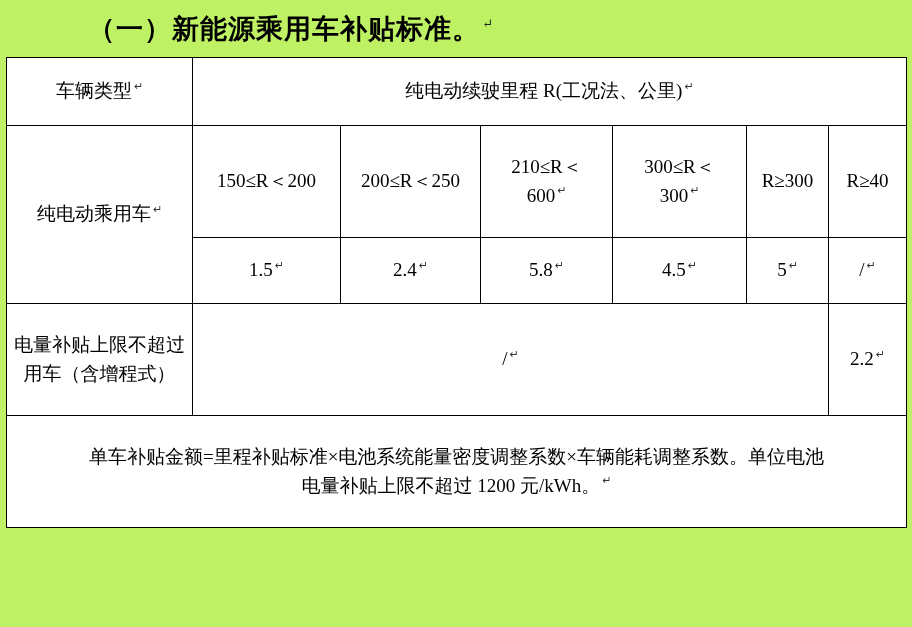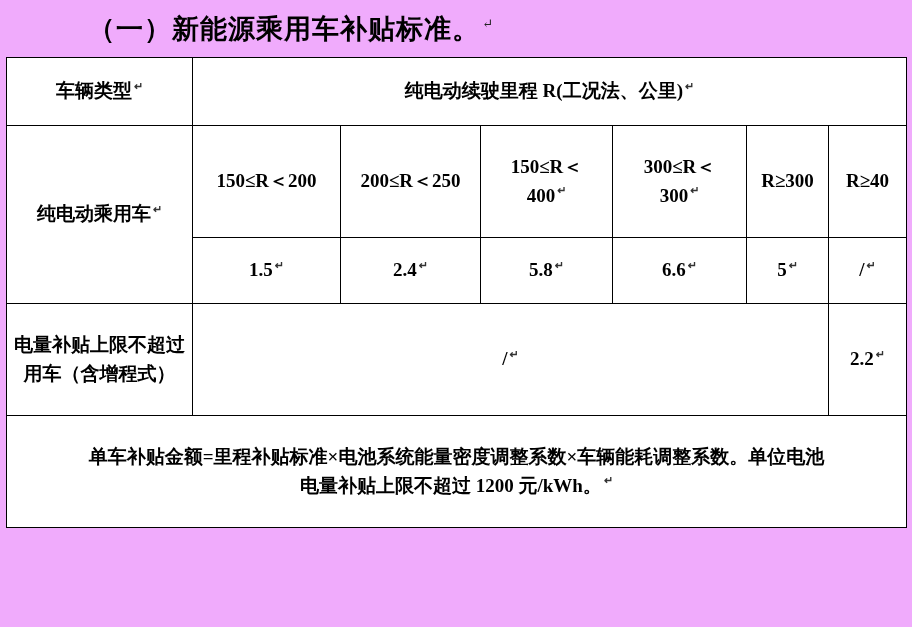--- a/index.html
+++ b/index.html
@@ -11,21 +11,21 @@
     width: 912px;
     height: 627px;
     font-family: "Liberation Serif", "DejaVu Serif", serif;
     color: #000000;
     overflow: hidden;
   }
   .page {
     position: relative;
     width: 912px;
     height: 627px;
-    background: #f0abfc;
+    background: #bef264;
     box-sizing: border-box;
   }
   .doc-title {
     font-family: "Liberation Serif", "DejaVu Serif", serif;
     font-size: 27px;
     font-weight: bold;
     letter-spacing: 1px;
     padding: 12px 0 10px 88px;
     line-height: 1.3;
     white-space: nowrap;
@@ -45,21 +45,20 @@
     background: #fff;
   }
   table.subsidy td {
     border: 1.6px solid #000000;
     text-align: center;
     vertical-align: middle;
     font-size: 19px;
     font-family: "Liberation Serif", "DejaVu Serif", serif;
     padding: 4px 1px;
     line-height: 1.5;
-    font-weight: bold;
   }
   .mark {
     font-size: 11px;
     vertical-align: super;
     color: #333;
     margin-left: 2px;
     font-family: "Liberation Sans", sans-serif;
   }
   .cell-type {
     font-size: 20px;
@@ -130,22 +129,22 @@
         <td class="left-label" rowspan="2">
           <span>纯电动乘用车</span><span class="mark">↵</span>
         </td>
         <td class="range-cell">
           <span>150≤R＜200</span>
         </td>
         <td class="range-cell">
           <span>200≤R＜250</span>
         </td>
         <td class="range-two-line">
-          <div>150≤R＜</div>
-          <div><span>400</span><span class="mark">↵</span></div>
+          <div>210≤R＜</div>
+          <div><span>600</span><span class="mark">↵</span></div>
         </td>
         <td class="range-two-line">
           <div>300≤R＜</div>
           <div><span>300</span><span class="mark">↵</span></div>
         </td>
         <td class="range-cell">
           <span>R≥300</span>
         </td>
         <td class="range-cell">
           <span>R≥40</span>
@@ -156,21 +155,21 @@
         <td class="value-cell">
           <span>1.5</span><span class="mark">↵</span>
         </td>
         <td class="value-cell">
           <span>2.4</span><span class="mark">↵</span>
         </td>
         <td class="value-cell">
           <span>5.8</span><span class="mark">↵</span>
         </td>
         <td class="value-cell">
-          <span>6.6</span><span class="mark">↵</span>
+          <span>4.5</span><span class="mark">↵</span>
         </td>
         <td class="value-cell">
           <span>5</span><span class="mark">↵</span>
         </td>
         <td class="value-cell">
           <span>/</span><span class="mark">↵</span>
         </td>
       </tr>
 
       <tr class="row-h-phev">

